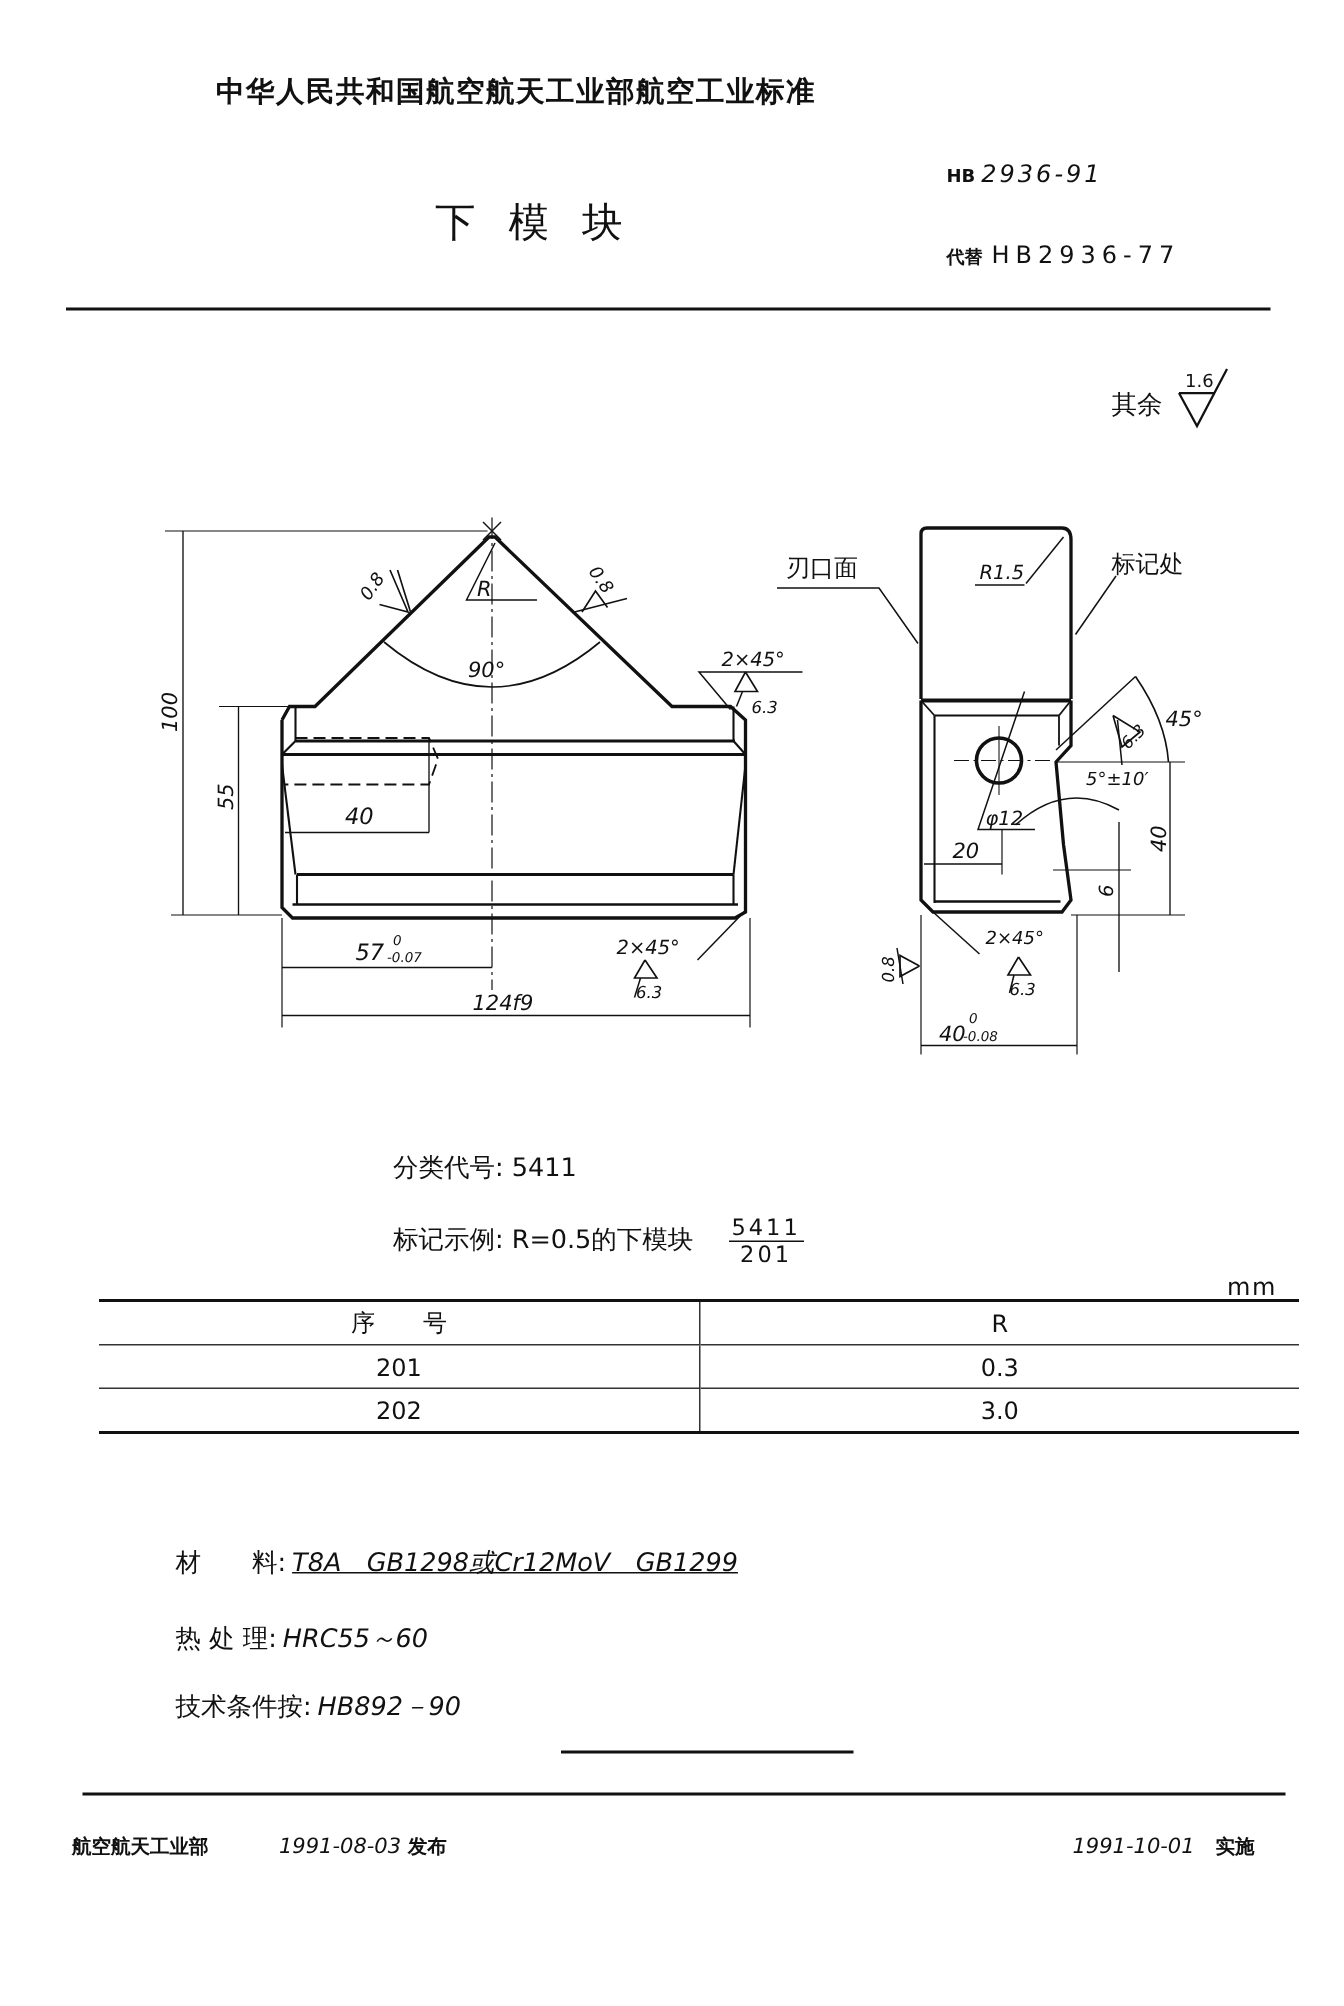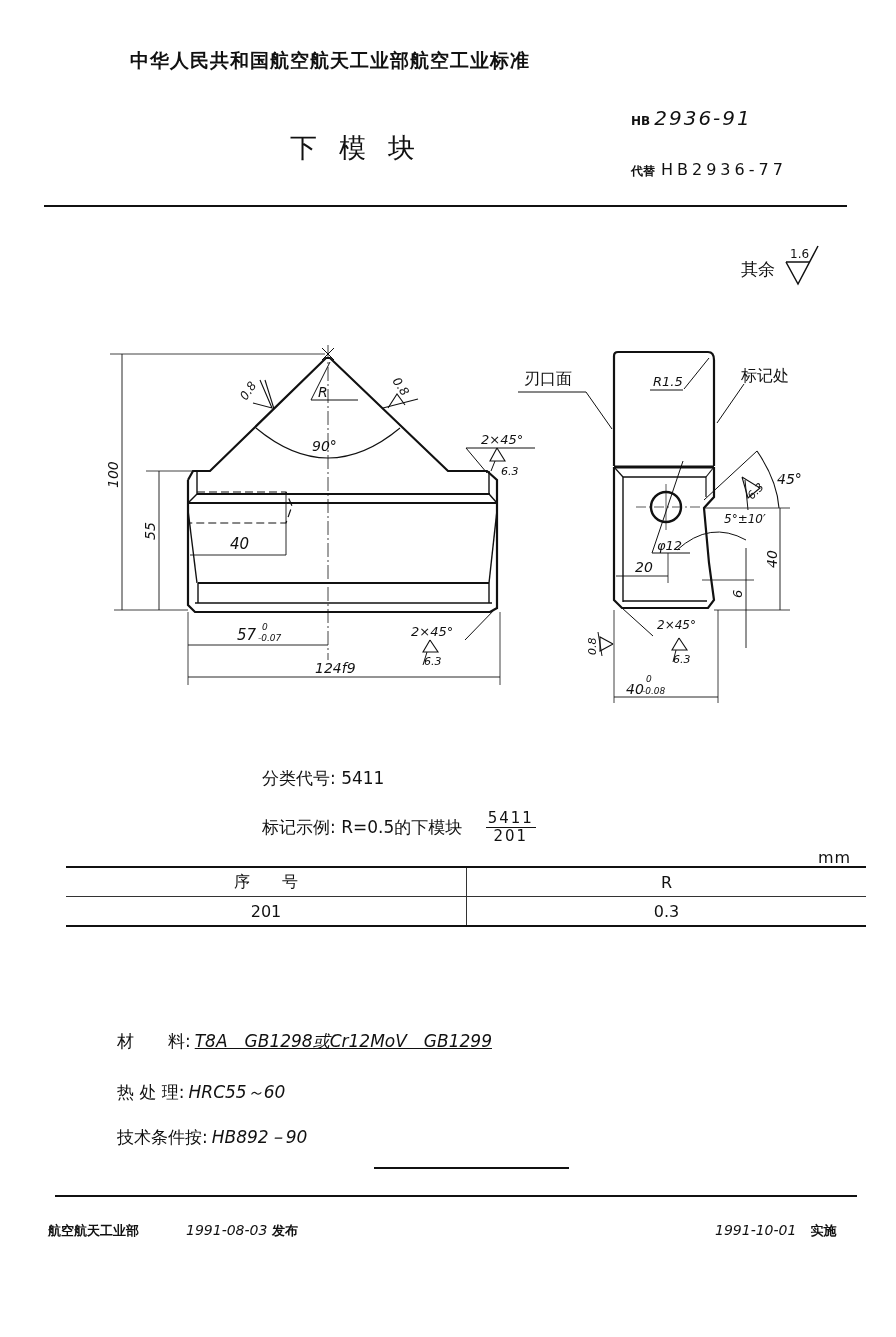--- a/index.html
+++ b/index.html
@@ -1,21 +1,21 @@
 <!DOCTYPE html>
 <html><head>
 <meta charset="utf-8">
 <style>
   html, body { margin: 0; padding: 0; background: #ffffff; }
   body { width: 896px; height: 1337px; position: relative; overflow: hidden; font-family: "DejaVu Sans", sans-serif; color: #111; }
   .abs { position: absolute; white-space: nowrap; }
-  .org-title { left: 130px; top: 48px; font-size: 19px; font-weight: bold; letter-spacing: 1px; }
+  .org-title { left: 144px; top: 48px; font-size: 19px; font-weight: bold; letter-spacing: 1px; }
   .std-no { left: 631px; top: 106px; font-size: 14px; }
   .std-no .code { font-family: "DejaVu Sans", sans-serif; font-weight: bold; font-size: 12px; margin-right: 4px; }
-  .std-no .num { font-style: italic; font-size: 20px; letter-spacing: 2px; }
+  .std-no .num { font-style: italic; font-size: 16px; letter-spacing: 2px; }
   .doc-title { left: 290px; top: 130px; font-size: 27px; letter-spacing: 22px; font-family: "DejaVu Serif", serif; }
   .replaces { left: 631px; top: 160px; font-size: 14px; }
   .replaces .lbl { font-weight: bold; font-size: 12px; margin-right: 6px; text-align: right; }
   .replaces .num { font-size: 16px; letter-spacing: 4px; }
   .rule-top { left: 44px; top: 205px; width: 803px; height: 2px; background: #111; }
   .rough-rest { left: 741px; top: 258px; font-size: 17px; }
   .drawing { position: absolute; left: 0; top: 0; }
   .drawing text { font-family: "DejaVu Sans", sans-serif; fill: #111; }
   .class-code { left: 262px; top: 767px; font-size: 17px; }
   .marking { left: 262px; top: 810px; font-size: 17px; }
@@ -227,20 +227,24 @@
     <tr>
       <th class="c1">序　　号</th>
       <th>R</th>
     </tr>
   </thead>
   <tbody>
     <tr>
       <td class="c1">201</td>
       <td>0.3</td>
     </tr>
+    <tr>
+      <td class="c1">202</td>
+      <td>3.0</td>
+    </tr>
   </tbody>
 </table>
 
 <div class="abs spec" style="top:1030px;text-decoration:underline;">
   <span class="k">材　　料:</span><span class="v">T8A　GB1298或Cr12MoV　GB1299</span>
 </div>
 <div class="abs spec" style="top:1081px;">
   <span class="k">热 处 理:</span><span class="v">HRC55～60</span>
 </div>
 <div class="abs spec" style="top:1126px;">

